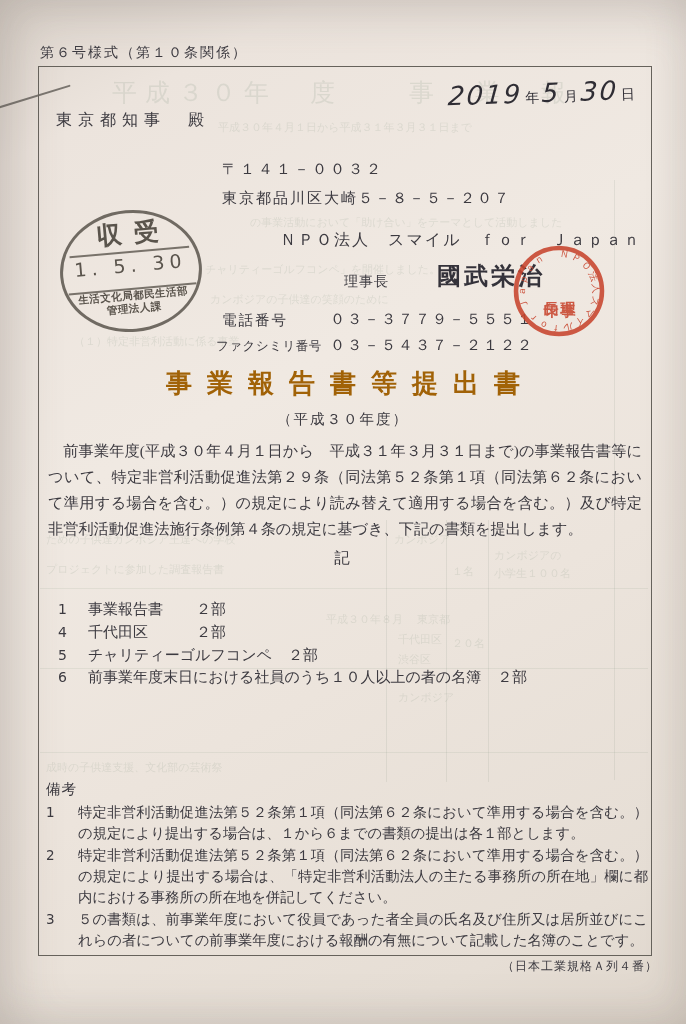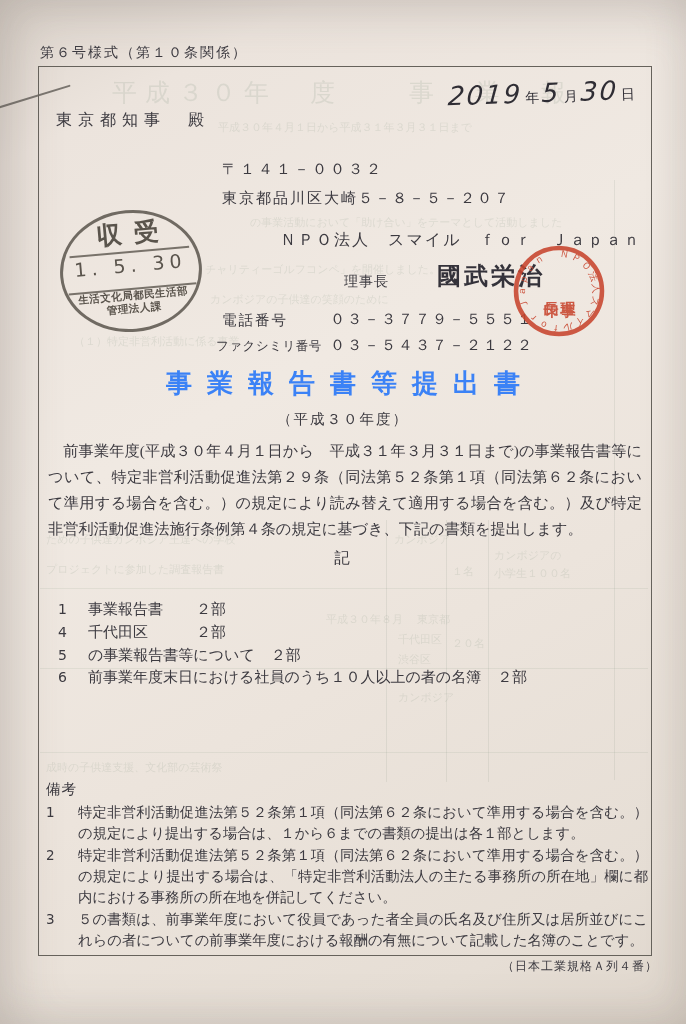--- a/index.html
+++ b/index.html
@@ -56,21 +56,21 @@
   .stamp-dept{position:absolute;left:0;right:0;top:79px;text-align:center;
     font-size:10.5px;line-height:13px;letter-spacing:.5px;font-weight:600;}
   
   .seal{left:512px;top:244px;width:94px;height:94px;opacity:.88;}
   .seal svg{display:block;}
   .seal-center{position:absolute;left:50%;top:50%;transform:translate(-50%,-50%);
     display:flex;flex-direction:row-reverse;gap:2px;color:#c8452e;font-weight:700;}
   .seal-col{writing-mode:vertical-rl;font-size:15px;letter-spacing:2px;line-height:15px;}
   
   .doc-title{left:0;right:0;top:366px;text-align:center;font-size:26px;font-weight:700;
-    letter-spacing:15px;text-indent:15px;color:#3b82f6;}
+    letter-spacing:15px;text-indent:15px;color:#a16207;}
   .doc-subtitle{left:0;right:0;top:410px;text-align:center;font-size:14.5px;letter-spacing:2px;}
   .doc-body{left:48px;top:438px;width:594px;font-size:15.2px;line-height:26px;
     text-align:justify;}
   .list-marker{left:0;right:0;top:548px;text-align:center;font-size:15.5px;letter-spacing:2px;}
   .doc-list{left:58px;top:598px;width:580px;font-size:15px;}
   .doc-item{line-height:22.8px;white-space:nowrap;}
   .it-no{display:inline-block;width:30px;font-family:"DejaVu Sans",sans-serif;font-size:14px;}
   .it-name{display:inline-block;min-width:92px;}
   .it-copies{margin-left:16px;}
   .remarks-label{left:46px;top:780px;font-size:14.5px;letter-spacing:1px;}
@@ -179,21 +179,21 @@
       <span class="it-no">1</span><span class="it-name">事業報告書</span><span class="it-copies">２部</span>
     </div>
 
 
 
     <div class="doc-item">
       <span class="it-no">4</span><span class="it-name">千代田区</span><span class="it-copies">２部</span>
     </div>
 
     <div class="doc-item">
-      <span class="it-no">5</span><span class="it-name">の事業報告書等について</span><span class="it-copies">２部</span>
+      <span class="it-no">5</span><span class="it-name">チャリティーゴルフコンペ</span><span class="it-copies">２部</span>
     </div>
 
     <div class="doc-item">
       <span class="it-no">6</span><span class="it-name">前事業年度末日における社員のうち１０人以上の者の名簿</span><span class="it-copies">２部</span>
     </div>
   </div>
 
 <div class="abs remarks-label">備考</div>
 <div class="abs remarks">
 

